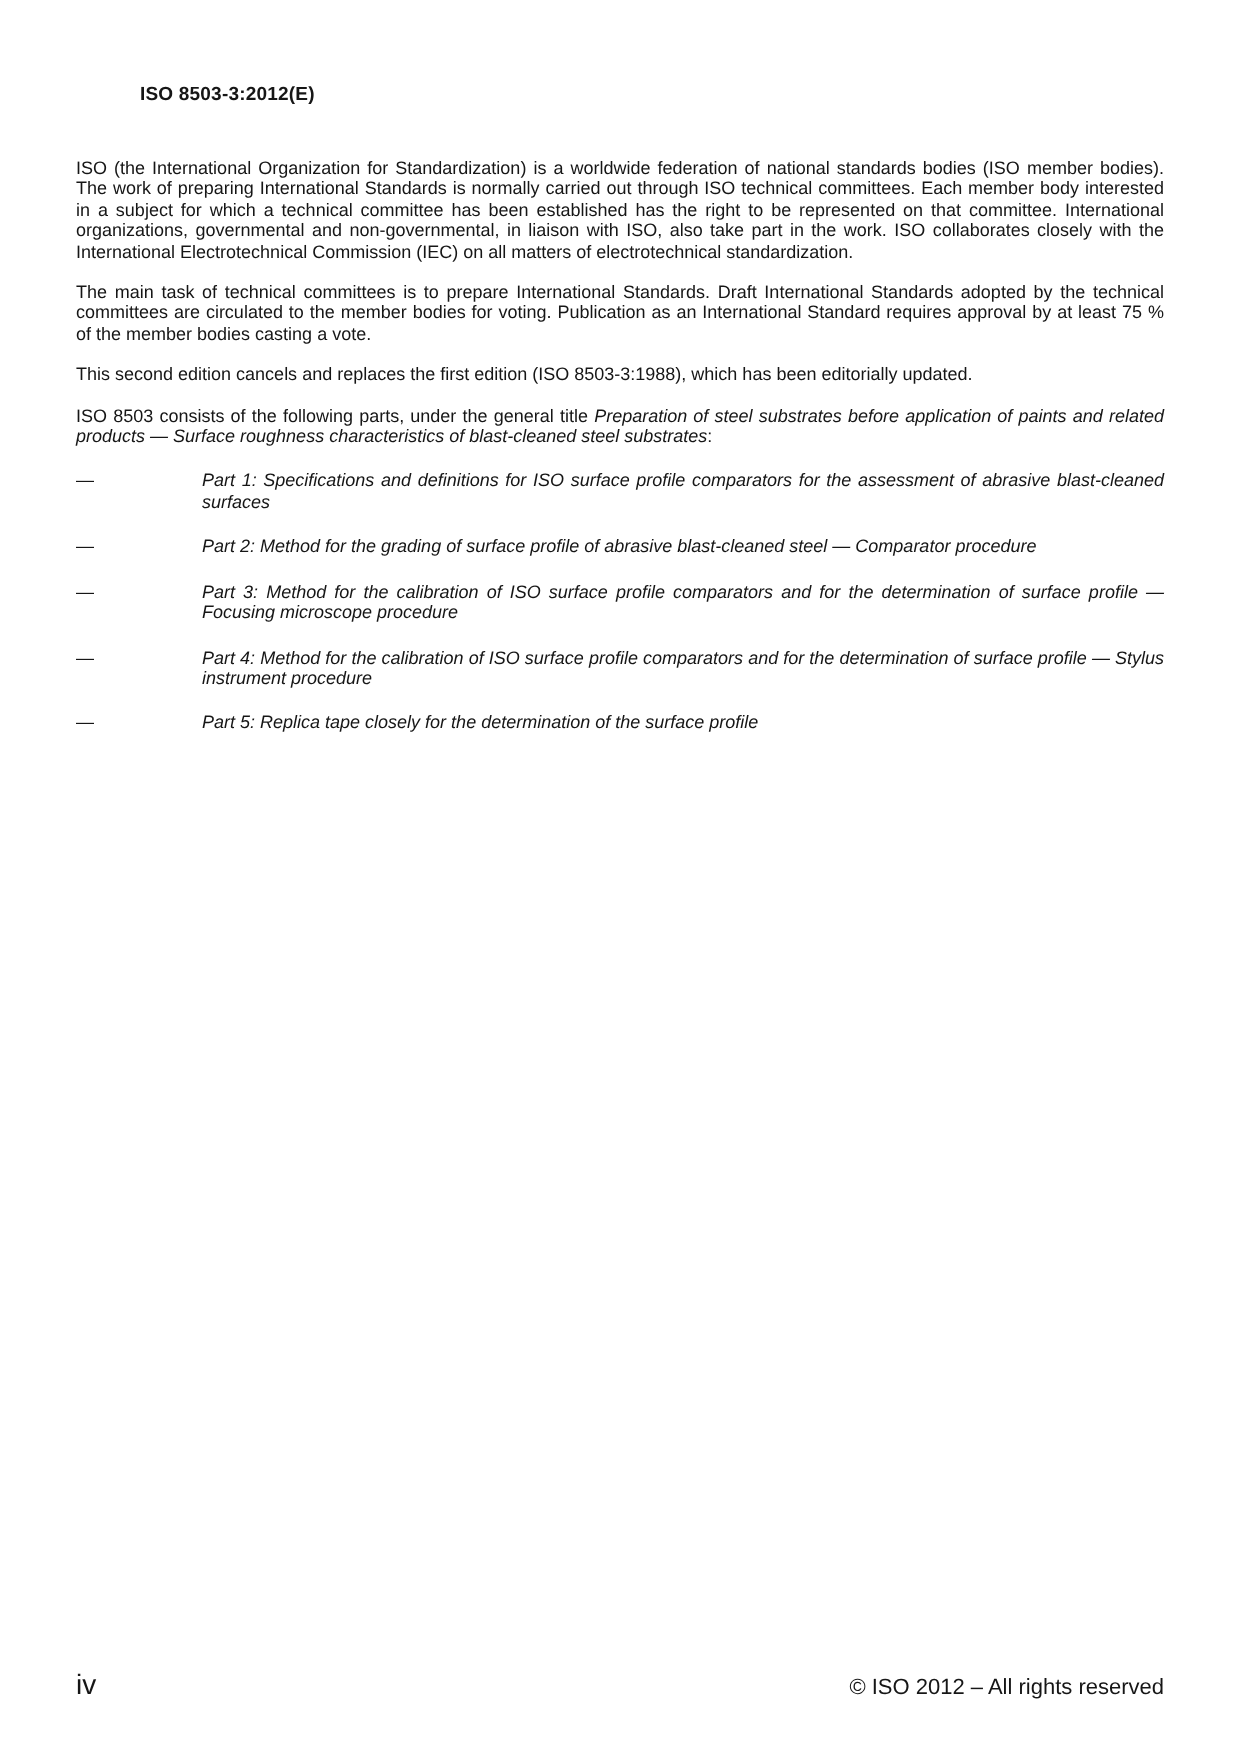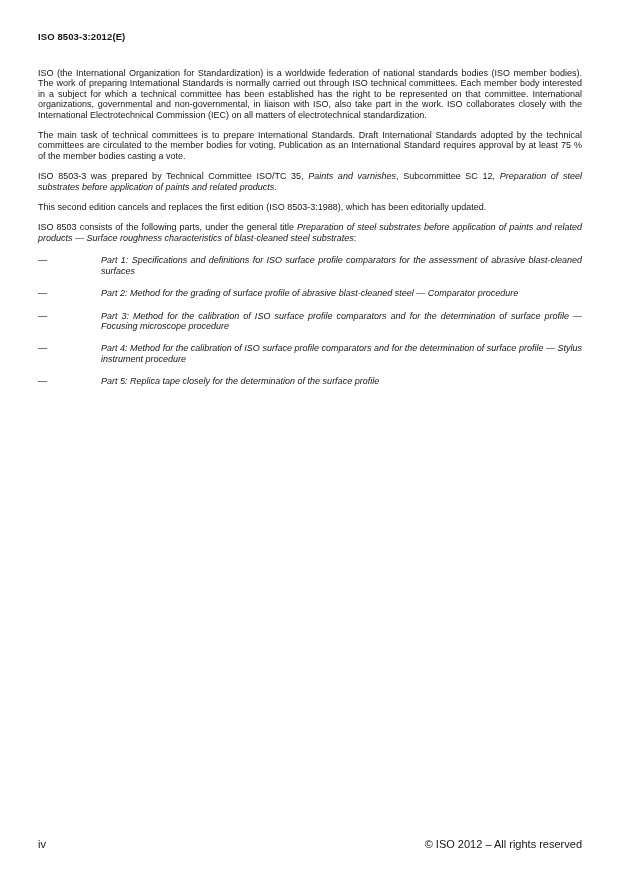--- a/index.html
+++ b/index.html
@@ -17,24 +17,25 @@
     box-sizing: border-box;
     overflow: hidden;
   }
   .content {
     position: absolute;
     left: 38px;
     right: 38px;
     top: 0;
   }
   .doc-header {
-    padding-top: 31px;
+    padding-top: 42px;
     font-size: 9.5px;
     font-weight: bold;
     letter-spacing: 0.1px;
+    margin-left: 32px;
   }
   .title {
     margin: 43px 0 0 0;
     font-size: 13px;
     font-weight: bold;
   }
   .body-text {
     margin-top: 26px;
   }
   p.para {
@@ -65,42 +66,41 @@
   .footer {
     position: absolute;
     left: 38px;
     right: 38px;
     bottom: 26px;
     display: flex;
     justify-content: space-between;
     align-items: baseline;
   }
   .page-num {
-    font-size: 11px;
+    font-size: 14px;
     margin-top: 46px;
   }
   .copyright {
     font-size: 11px;
   }
   .seg-i {
     font-style: italic;
   }
 </style>
 </head>
 <body>
 
 <div class="page">
   <div class="content">
     <div class="doc-header">ISO 8503-3:2012(E)</div>
 
 
     <div class="body-text">
       <p class="para"><span>ISO (the International Organization for Standardization) is a worldwide federation of national standards bodies (ISO member bodies). The work of preparing International Standards is normally carried out through ISO technical committees. Each member body interested in a subject for which a technical committee has been established has the right to be represented on that committee. International organizations, governmental and non-governmental, in liaison with ISO, also take part in the work. ISO collaborates closely with the International Electrotechnical Commission (IEC) on all matters of electrotechnical standardization.</span></p>
       <p class="para"><span>The main task of technical committees is to prepare International Standards. Draft International Standards adopted by the technical committees are circulated to the member bodies for voting. Publication as an International Standard requires approval by at least 75 % of the member bodies casting a vote.</span></p>
-      <p class="para"><span>ISO 8503-3 was prepared by Technical Committee ISO/TC 35, </span><span class="seg-i">Paints and varnishes</span><span>, Subcommittee SC 12, </span><span class="seg-i">Preparation of steel substrates before application of paints and related products</span><span>.</span></p>
       <p class="para"><span>This second edition cancels and replaces the first edition (ISO 8503-3:1988), which has been editorially updated.</span></p>
       <p class="para"><span>ISO 8503 consists of the following parts, under the general title </span><span class="seg-i">Preparation of steel substrates before application of paints and related products — Surface roughness characteristics of blast-cleaned steel substrates</span><span>:</span></p>
 
       <div class="list">
         <div class="list-item">
           <span class="dash">—</span>
           <span class="item-text"><span class="seg-i">Part 1: Specifications and definitions for ISO surface profile comparators for the assessment of abrasive blast-cleaned surfaces</span></span>
         </div>
         <div class="list-item">
           <span class="dash">—</span>

